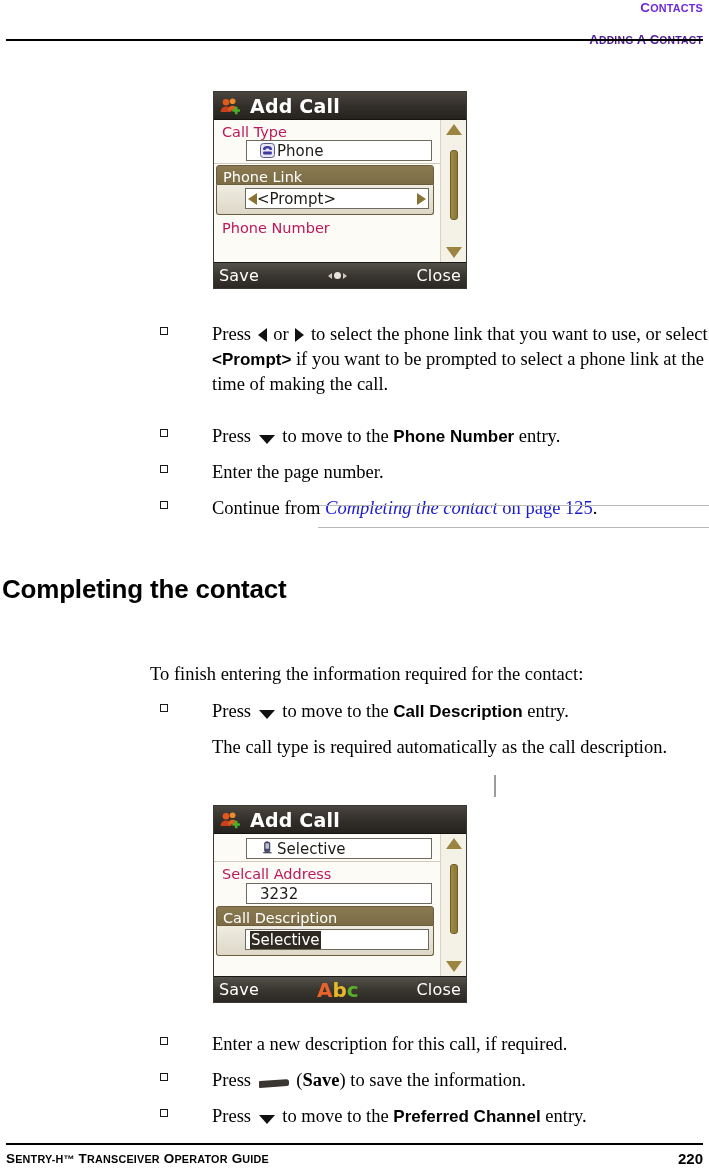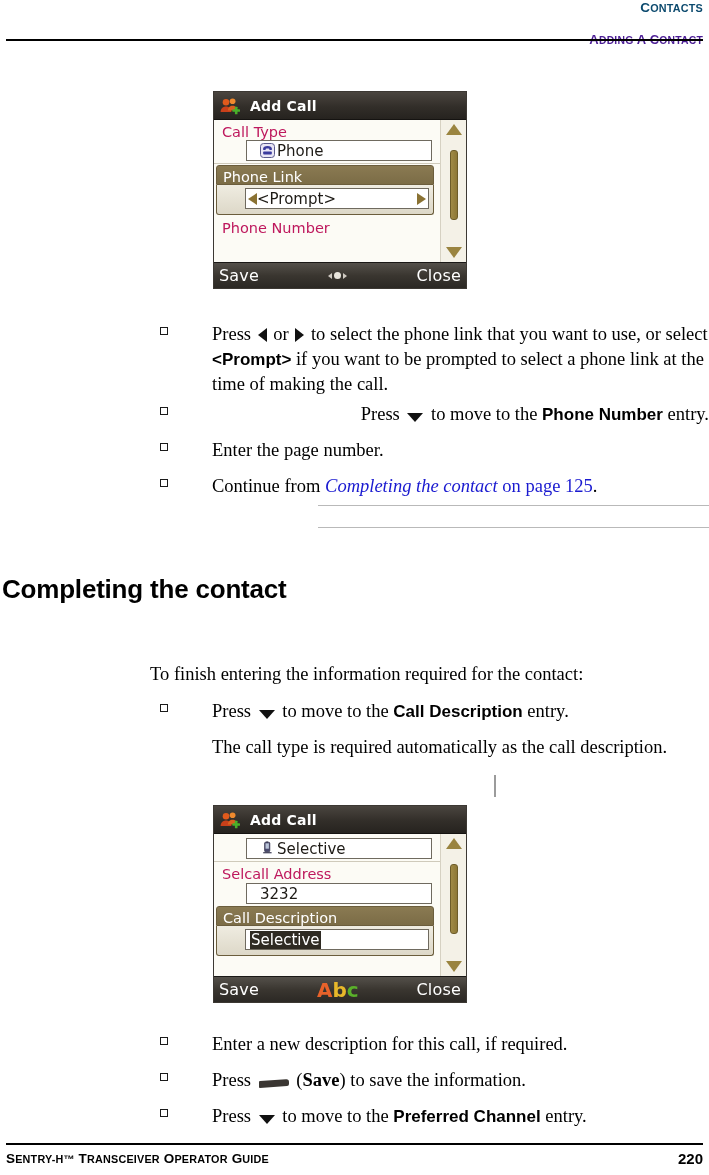--- a/index.html
+++ b/index.html
@@ -25,21 +25,21 @@
     height: 42px;
   }
   .hdr-line1 {
     position: absolute;
     top: 0px;
     right: 6px;
     font-family: "Liberation Sans", sans-serif;
     font-weight: bold;
     font-size: 13.5px;
     letter-spacing: 0.2px;
-    color: #0c4a6e;
+    color: #6d28d9;
     white-space: nowrap;
   }
   .hdr-line2 {
     position: absolute;
     top: 16px;
     right: 6px;
     font-family: "Liberation Sans", sans-serif;
     font-weight: bold;
     font-size: 13px;
     letter-spacing: 0.2px;
@@ -204,21 +204,21 @@
     height: 28px;
     background: linear-gradient(180deg,#4a453f 0%, #322e29 55%, #26231f 100%);
     display: flex;
     align-items: center;
     padding-left: 5px;
     box-sizing: border-box;
     border-bottom: 1px solid #151311;
   }
   .dev-title-text {
     color: #ffffff;
-    font-size: 14px;
+    font-size: 19px;
     font-weight: bold;
     margin-left: 9px;
     letter-spacing: 0.2px;
   }
   .contacts-icon { width: 22px; height: 20px; display:block; }
 
   .dev-body {
     position: relative;
     height: 142px;
     background: #fcfbf5;
@@ -446,21 +446,21 @@
       <span class="d1"></span>
         <span class="d2"></span>
         <span class="d3"></span>
     </span>
     <span class="soft-lbl">Close</span>
   </div>
 </div>
 
 <div class="blk para" id="bullets-top" style="left:150px; top:322px; width:559px;">
     <div class="bullet-row"><span class="bullet-mark"></span><span>Press <span class="gly arrow-left"></span> or <span class="gly arrow-right"></span> to select the phone link that you want to use, or select <span class="b">&lt;Prompt&gt;</span> if you want to be prompted to select a phone link at the time of making the call.</span></div>
-    <div class="bullet-row" style="margin-top: 5px; text-align: right;"><span class="bullet-mark"></span><span>Press <span class="gly arrow-down"></span> to move to the <span class="b">Phone Number</span> entry.</span></div>
+    <div class="bullet-row" style="margin-top: 27px;"><span class="bullet-mark"></span><span>Press <span class="gly arrow-down"></span> to move to the <span class="b">Phone Number</span> entry.</span></div>
     <div class="bullet-row" style="margin-top: 11px;"><span class="bullet-mark"></span><span>Enter the page number.</span></div>
     <div class="bullet-row" style="margin-top: 11px;"><span class="bullet-mark"></span><span>Continue from <span class="xref">Completing the contact</span><span class="xref-plain"> on page 125</span>.</span></div>
   </div>
 
 <div class="grule" style="left:318px; top:505px; width:391px;"></div>
 <div class="grule" style="left:318px; top:527px; width:391px;"></div>
 
 <div class="h1" style="left:2px; top:574px;">Completing the contact</div>
 
 <div class="blk para" style="left:150px; top:662px; width:559px;">To finish entering the information required for the contact:</div>

